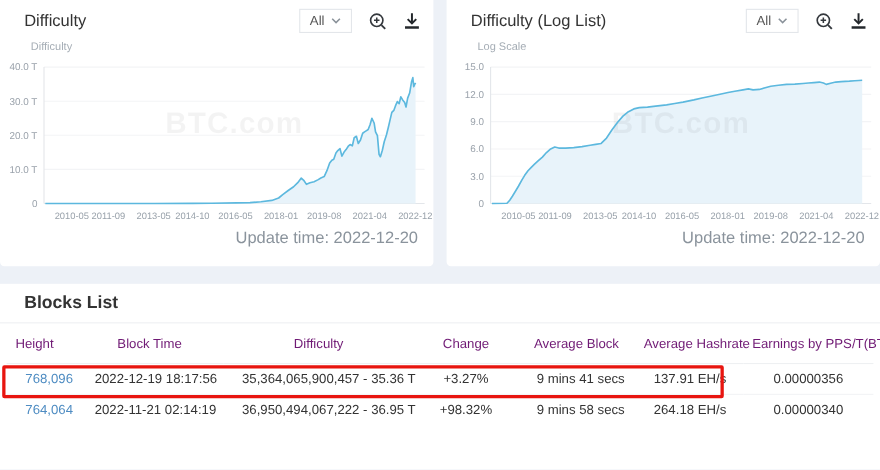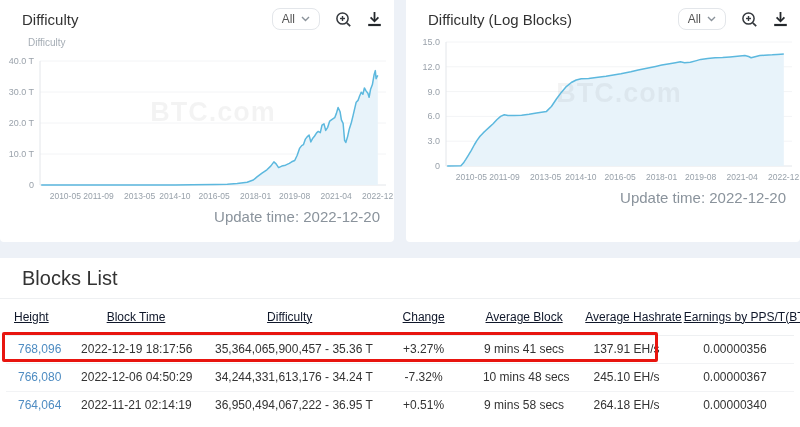--- a/index.html
+++ b/index.html
@@ -6,36 +6,36 @@
   html,body { width:800px; height:427px; overflow:hidden;
     font-family:"Liberation Sans","DejaVu Sans",sans-serif; background:#edf1f7; }
   .charts-row { display:flex; gap:12px; height:242px; }
   .card { flex:1; background:#fff; border-radius:0 0 4px 4px; position:relative;
     display:flex; flex-direction:column; }
   .card-head { display:flex; justify-content:space-between; align-items:center;
     padding:8px 12px 0 22px; }
   .card-title { font-size:15px; font-weight:500; color:#333; }
   .controls { display:flex; align-items:center; }
   .range-select { display:flex; align-items:center; gap:6px; border:1px solid #e3e6ea;
-    border-radius:8px; padding:0 9px; height:22px; font-size:12px; color:#555; cursor:pointer; }
+    border-radius:0; padding:0 9px; height:22px; font-size:12px; color:#555; cursor:pointer; }
   .icon-btn { background:none; border:none; padding:0; margin-left:15px; cursor:pointer;
     display:flex; align-items:center; }
   .axis-label { margin:7px 0 1px 28px; font-size:10px; color:#a5adb5; }
   svg.chart { display:block; width:100%; height:158px; }
   svg text { font-family:"Liberation Sans","DejaVu Sans",sans-serif; }
   .update-time { text-align:right; padding-right:14px; margin-top:1px;
     font-size:15px; color:#8a939c; }
   .blocks-section { margin-top:16px; background:#fff; position:relative; height:169px; }
   .section-head { padding:9px 22px 8px; border-bottom:1px solid #eef0f2; }
-  .section-head h2 { font-size:20px; font-weight:400; color:#333; }
+  .section-head h2 { font-size:16px; font-weight:700; color:#333; }
   table.blocks { width:calc(100% - 12px); margin:0 6px; border-collapse:collapse;
     table-layout:fixed; font-size:12px; }
-  table.blocks th { font-weight:400; color:#0f172a; height:36px; padding:0 8px;
-    border-bottom:1px solid #eef0f2; white-space:nowrap;text-decoration:underline; }
-  table.blocks td { color:#333; height:28px; padding:0 12px; white-space:nowrap; }
+  table.blocks th { font-weight:400; color:#701a75; height:36px; padding:0 8px;
+    border-bottom:1px solid #eef0f2; white-space:nowrap; }
+  table.blocks td { color:#333; height:28px; padding:0 17px; white-space:nowrap; }
   table.blocks tr.data-row + tr.data-row td { border-top:1px solid #f2f3f5; }
   .al-left{text-align:left} .al-center{text-align:center} .al-right{text-align:center}
   .blk-link { color:#4e8cc2; cursor:pointer; }
   .pos { color:#2fa97c; } .neg { color:#d5544c; }
   .highlight-box { position:absolute; left:2px; top:74px; width:656px; height:30px;
     border:3px solid #e8150f; border-radius:2px; pointer-events:none; z-index:5; }
 </style>
 </head>
 <body>
 
@@ -92,21 +92,21 @@
         <text x="255.53691756272465" y="150" text-anchor="middle" font-size="8.5" fill="#98a1aa">2018-01</text>
         <text x="294.72544802867253" y="150" text-anchor="middle" font-size="8.5" fill="#98a1aa">2019-08</text>
         <text x="336.14623655914016" y="150" text-anchor="middle" font-size="8.5" fill="#98a1aa">2021-04</text>
         <text x="377.5670250896078" y="150" text-anchor="middle" font-size="8.5" fill="#98a1aa">2022-12</text>
       </svg>
     <div class="update-time">Update time: 2022-12-20</div>
   </section>
 
   <section class="card">
     <div class="card-head">
-      <h1 class="card-title">Difficulty (Log Blocks)</h1>
+      <h1 class="card-title">Difficulty (Log List)</h1>
       <div class="controls">
         <div class="range-select">
           <span>All</span>
           <svg width="9" height="6" viewBox="0 0 9 6">
               <polyline points="1,1 4.5,4.5 8,1" fill="none" stroke="#8a929a" stroke-width="1.4"></polyline>
             </svg>
         </div>
         <button class="icon-btn">
           <svg width="17" height="17" viewBox="0 0 17 17">
               <circle cx="7.5" cy="7.5" r="5.6" fill="none" stroke="#34383d" stroke-width="1.5"></circle>
@@ -117,20 +117,21 @@
         </button>
         <button class="icon-btn">
           <svg width="15" height="16" viewBox="0 0 15 16">
               <line x1="7.5" y1="1" x2="7.5" y2="9.5" stroke="#24282c" stroke-width="1.8"></line>
               <polyline points="3.6,6.4 7.5,10.3 11.4,6.4" fill="none" stroke="#24282c" stroke-width="1.8"></polyline>
               <line x1="1.2" y1="14" x2="13.8" y2="14" stroke="#24282c" stroke-width="2.2"></line>
             </svg>
         </button>
       </div>
     </div>
+    <div class="axis-label">Log Scale</div>
     <svg class="chart" viewBox="0 0 394 158">
         <line x1="40" y1="12" x2="386" y2="12" stroke="#f3f4f6" stroke-width="1"></line>
         <text x="34" y="15" text-anchor="end" font-size="9" fill="#9aa2ab">15.0</text>
         <line x1="40" y1="36.8" x2="386" y2="36.8" stroke="#f3f4f6" stroke-width="1"></line>
         <text x="34" y="39.8" text-anchor="end" font-size="9" fill="#9aa2ab">12.0</text>
         <line x1="40" y1="61.6" x2="386" y2="61.6" stroke="#f3f4f6" stroke-width="1"></line>
         <text x="34" y="64.6" text-anchor="end" font-size="9" fill="#9aa2ab">9.0</text>
         <line x1="40" y1="86.4" x2="386" y2="86.4" stroke="#f3f4f6" stroke-width="1"></line>
         <text x="34" y="89.4" text-anchor="end" font-size="9" fill="#9aa2ab">6.0</text>
         <line x1="40" y1="111.2" x2="386" y2="111.2" stroke="#f3f4f6" stroke-width="1"></line>
@@ -185,33 +186,24 @@
         <tr class="data-row">
           <td class="al-left"><span class="blk-link">768,096</span></td>
           <td class="al-center">2022-12-19 18:17:56</td>
           <td class="al-center">35,364,065,900,457 - 35.36 T</td>
           <td class="al-center pos">+3.27%</td>
           <td class="al-center">9 mins 41 secs</td>
           <td class="al-right">137.91 EH/s</td>
           <td class="al-right">0.00000356</td>
         </tr>
         <tr class="data-row">
-          <td class="al-left"><span class="blk-link">766,080</span></td>
-          <td class="al-center">2022-12-06 04:50:29</td>
-          <td class="al-center">34,244,331,613,176 - 34.24 T</td>
-          <td class="al-center neg">-7.32%</td>
-          <td class="al-center">10 mins 48 secs</td>
-          <td class="al-right">245.10 EH/s</td>
-          <td class="al-right">0.00000367</td>
-        </tr>
-        <tr class="data-row">
           <td class="al-left"><span class="blk-link">764,064</span></td>
           <td class="al-center">2022-11-21 02:14:19</td>
           <td class="al-center">36,950,494,067,222 - 36.95 T</td>
-          <td class="al-center pos">+0.51%</td>
+          <td class="al-center pos">+98.32%</td>
           <td class="al-center">9 mins 58 secs</td>
           <td class="al-right">264.18 EH/s</td>
           <td class="al-right">0.00000340</td>
         </tr>
       </tbody>
   </table>
   <div class="highlight-box"></div>
 </div>
 
 </body></html>

